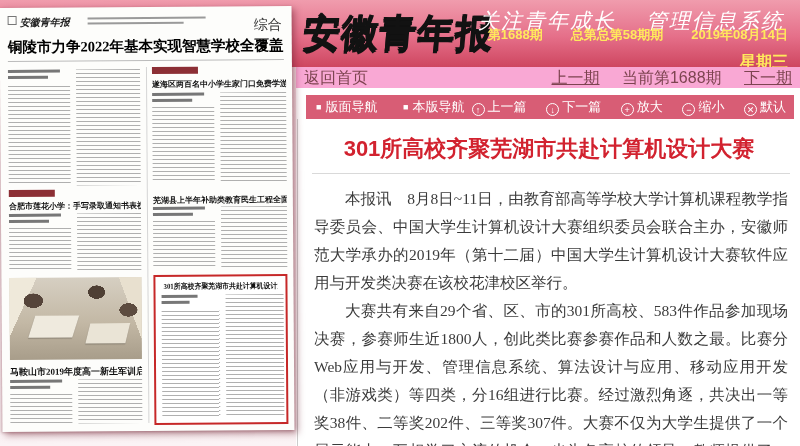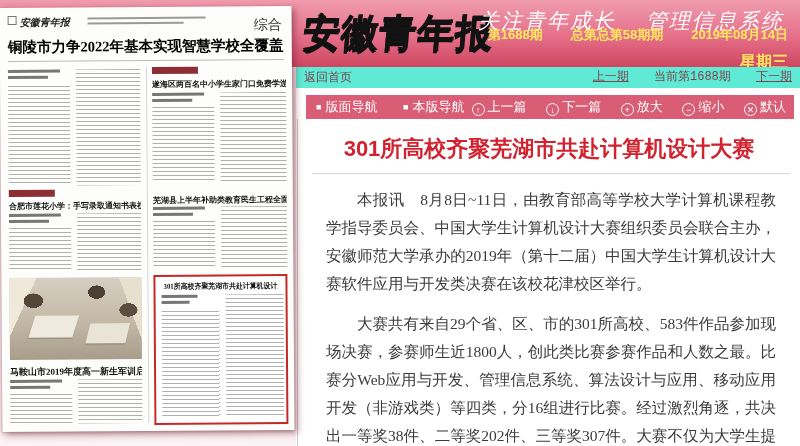--- a/index.html
+++ b/index.html
@@ -22,23 +22,23 @@
     letter-spacing:2px; white-space:nowrap; }
   .slogans span { margin-right:30px;font-style:italic; }
   .issue-line { position:absolute; right:12px; top:26px; color:#ffe95c; font-size:13px;
     font-weight:bold; white-space:nowrap; }
   .issue-line span { margin-left:28px; }
   .weekday { position:absolute; right:12px; bottom:-6px; color:#ffe95c; font-size:16px;
     font-weight:bold; }
 
   
   .subnav { position:absolute; left:296px; top:67px; width:504px; height:21px; z-index:2;
-    background:#5eead4; color:#7d4450; font-size:12px; line-height:21px; }
+    background:#f9a8d4; color:#7d4450; font-size:16px; line-height:21px; }
   .subnav .back { position:absolute; left:8px; top:0; cursor:pointer; }
-  .subnav .right { position:absolute; right:8px; top:0;font-family:Liberation Mono, monospace; }
+  .subnav .right { position:absolute; right:8px; top:0; }
   .subnav .right > * { margin-left:18px; }
   .subnav a { color:#7d4450; text-decoration:underline; cursor:pointer; }
 
   
   .toolbar { position:absolute; left:306px; top:95px; width:488px; height:24px; z-index:2;
     background:#d85d75; color:#fff; font-size:13px; line-height:24px; }
   .toolbar .tleft { position:absolute; left:10px; top:0; }
   .toolbar .tleft .titem { margin-right:22px; cursor:pointer; }
   .toolbar .bullet { font-size:9px; margin-right:4px; vertical-align:1px; }
   .toolbar .tright { position:absolute; right:8px; top:0; }
@@ -50,21 +50,21 @@
   
   .article { position:absolute; left:297px; top:119px; width:503px; height:327px; z-index:2;
     background:#fff; border-left:1px solid #ccc; }
   .a-title { margin-top:15px; text-align:center; color:#d2222f; font-size:22px;
     font-weight:bold; white-space:nowrap; overflow:hidden; }
   .a-rule { border-bottom:1px solid #d9d9d9; margin:9px 10px 0 14px; }
   .a-meta { text-align:center; color:#a2a2a2; font-size:12px; margin-top:7px;
     white-space:nowrap; overflow:hidden; }
   .a-body { margin:11px 12px 0 16px; font-family:"Liberation Serif", serif;
     font-size:15.5px; line-height:28px; color:#3b3b3b; text-align:justify; }
-  .a-body p { text-indent:2em; margin:12px; }
+  .a-body p { text-indent:2em; margin:0; }
 
   
   .paper { position:absolute; left:1px; top:7px; width:292px; height:424px; z-index:3;
     background:#fdfdfb; box-shadow:3px 3px 7px rgba(110,30,45,.5), -1px 1px 3px rgba(110,30,45,.3);
     transform:rotate(-0.4deg); overflow:hidden; cursor:pointer;
     font-family:"Liberation Serif", serif; }
   .mast { position:absolute; left:10px; top:8px; right:10px; height:20px; }
   .mast-logo { position:absolute; left:0; top:0; font-size:10px; font-weight:bold;
     font-style:italic; color:#222; white-space:nowrap; }
   .mast-seal { position:absolute; left:-2px; top:0px; width:9px; height:9px;

